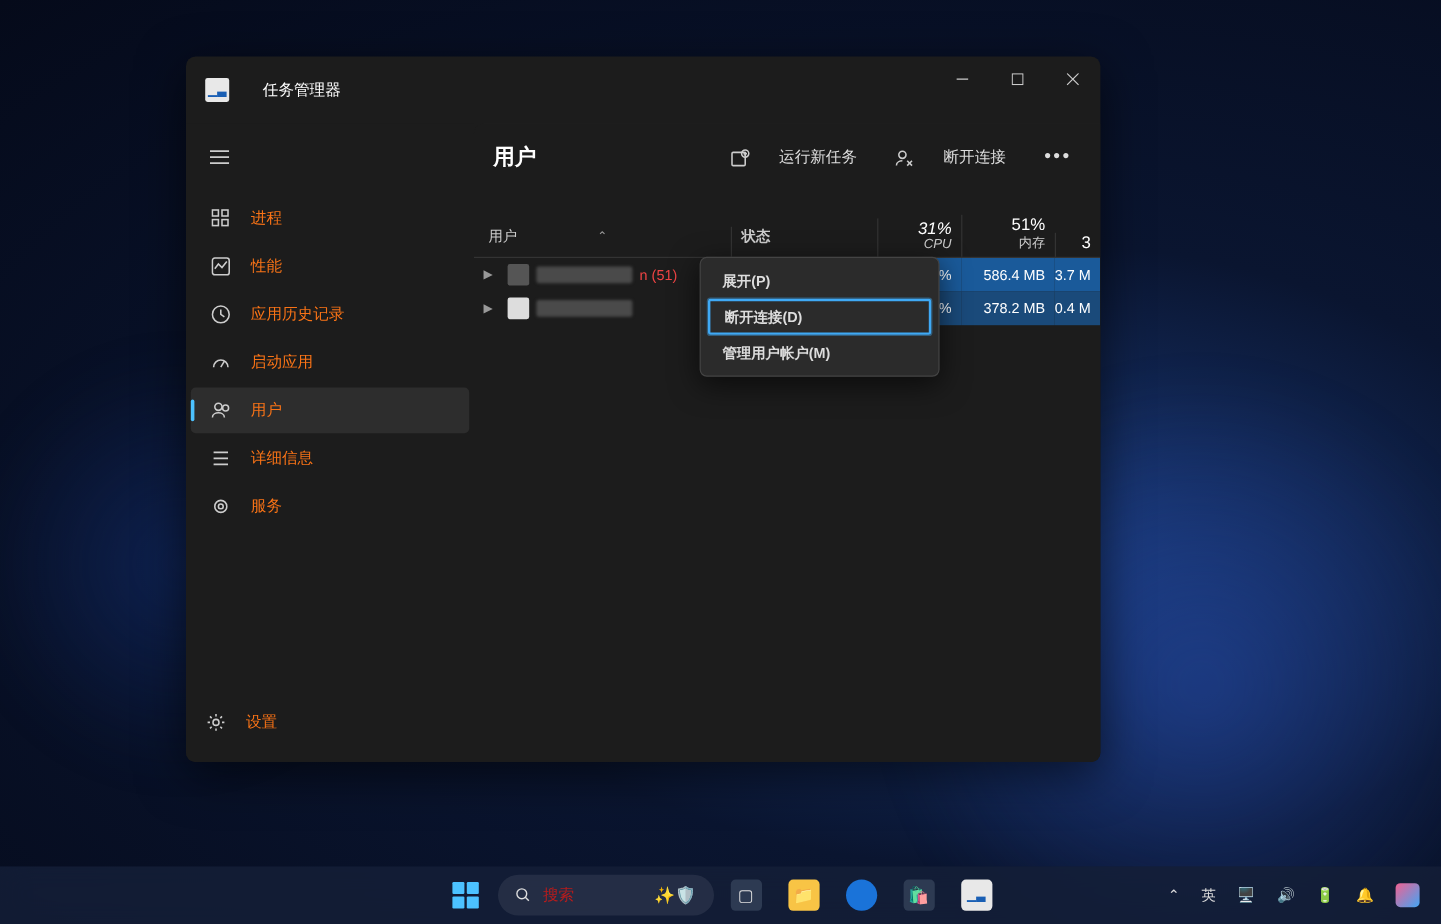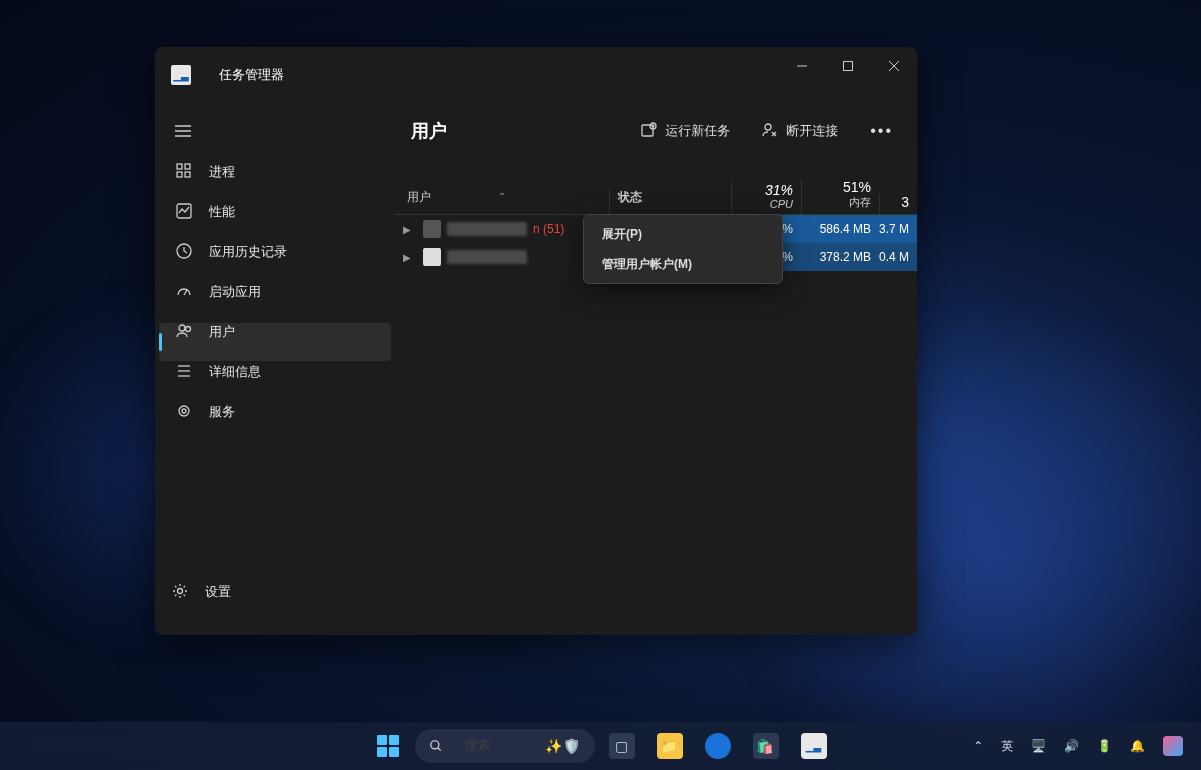--- a/index.html
+++ b/index.html
@@ -26,32 +26,32 @@
 .searchbox { margin-left: auto; margin-right: 40px; background: #2d2d2d; border-radius: 4px; height: 34px; width: 260px; display: flex; align-items: center; padding: 0 10px; gap: 10px; }
 .searchbox input { background: transparent; border: none; outline: none; color: #ccc; font-size: 13px; flex: 1; }
 .searchbox input::placeholder { color: #888; }
 .win-controls { display: flex; gap: 0; position: absolute; right: 0; top: 0; }
 .win-btn { width: 46px; height: 38px; display: flex; align-items: center; justify-content: center; color: #ccc; cursor: pointer; }
 
 .body-row { flex: 1; display: flex; min-height: 0; }
 .sidebar { width: 240px; background: #1c1c1c; display: flex; flex-direction: column; padding-top: 8px; }
 .hamburger { height: 40px; display: flex; align-items: center; padding-left: 20px; color: #ccc; cursor: pointer; }
 .nav { margin-top: 12px; display: flex; flex-direction: column; gap: 2px; padding: 0 4px; }
-.nav-item { height: 38px; display: flex; align-items: flex-start; gap: 16px; padding-left: 16px; color: #e5e5e5; font-size: 13px; border-radius: 4px; cursor: pointer; position: relative; }
+.nav-item { height: 38px; display: flex; align-items: center; gap: 16px; padding-left: 16px; color: #f97316; font-size: 13px; border-radius: 4px; cursor: pointer; position: relative; }
 .nav-item.active { background: #2d2d2d; }
 .nav-item.active::before { content: ""; position: absolute; left: 0; top: 10px; bottom: 10px; width: 3px; background: #4cc2ff; border-radius: 2px; }
 .nav-icon { width: 18px; display: flex; justify-content: center; color: #ccc; }
 .sidebar-spacer { flex: 1; }
 .settings-item { margin-bottom: 14px; }
 
 .content { flex: 1; background: #202020; display: flex; flex-direction: column; min-width: 0; border-top-left-radius:8px;}
 .content-inner { flex:1; background:#1c1c1c; margin-left:0; display:flex; flex-direction:column; border-top-left-radius:8px; overflow:hidden;}
 .content-header { height: 56px; display: flex; align-items: center; padding: 0 16px; gap: 16px; }
 .page-title { color: #fff; font-size: 18px; font-weight: 600; flex: 1; }
-.hdr-btn { display: flex; align-items: flex-start; gap: 8px; color: #ddd; font-size: 13px; cursor: pointer; padding: 6px 8px; border-radius: 4px; }
+.hdr-btn { display: flex; align-items: flex-end; gap: 24px; color: #ddd; font-size: 13px; cursor: pointer; padding: 6px 8px; border-radius: 4px; }
 .more-btn { color: #ddd; padding: 6px 8px; cursor: pointer; border-radius: 4px; letter-spacing: 2px; }
 
 .table-head { height: 56px; display: flex; align-items: flex-end; border-bottom: 1px solid #333; font-size: 12px; color: #ccc; }
 .col-user { width: 214px; padding: 0 0 8px 12px; position: relative; }
 .col-user .sort-caret { position: absolute; left: 50%; top: 2px; transform: translateX(-50%); font-size: 10px; color: #999; }
 .col-status { width: 122px; padding: 0 0 8px 8px; border-left: 1px solid #333; font-weight: bold; }
 .col-cpu { width: 70px; text-align: right; padding: 0 8px 4px 0; border-left: 1px solid #333; font-style: italic; }
 .col-mem { width: 78px; text-align: right; padding: 0 8px 4px 0; border-left: 1px solid #333; }
 .col-extra { flex: 1; text-align: right; padding: 0 8px 4px 0; border-left: 1px solid #333; }
 .pct { display: block; font-size: 14px; color: #fff; }
@@ -75,21 +75,21 @@
 .context-menu { position: absolute; left: 583px; top: 214px; width: 200px; background: #2b2b2b; border: 1px solid #444; border-radius: 6px; padding: 4px 0; box-shadow: 0 6px 24px rgba(0,0,0,0.6); z-index: 50; font-weight: bold; }
 .ctx-item { height: 30px; display: flex; align-items: center; padding: 0 18px; color: #ddd; font-size: 12px; cursor: pointer; }
 .ctx-item.highlight { border: 2px solid #3fa9f5; box-shadow: 0 0 0 1px rgba(63,169,245,0.4); margin: 0 6px; padding: 0 12px; border-radius: 2px; }
 
 
 .taskbar { position: absolute; left: 0; right: 0; bottom: 0; height: 48px; background: rgba(20,30,55,0.85); backdrop-filter: blur(10px); display: flex; align-items: center; }
 .tb-center { position: absolute; left: 50%; transform: translateX(-50%); display: flex; align-items: center; gap: 6px; }
 .tb-item { width: 42px; height: 40px; display: flex; align-items: center; justify-content: center; border-radius: 4px; cursor: pointer; color: #ddd; }
 .start-icon { width: 22px; height: 22px; display: grid; grid-template: 1fr 1fr / 1fr 1fr; gap: 2px; }
 .start-icon span { background: #4cc2ff; border-radius: 1px; }
-.tb-search { width: 180px; height: 34px; background: rgba(255,255,255,0.08); border-radius: 17px; display: flex; align-items: center; gap: 22px; padding: 0 14px; color: #404040; font-size: 13px; cursor: pointer; }
+.tb-search { width: 180px; height: 34px; background: rgba(255,255,255,0.08); border-radius: 17px; display: flex; align-items: center; gap: 10px; padding: 0 14px; color: #b91c1c; font-size: 13px; cursor: pointer; }
 .tb-search .deco { margin-left: auto; font-size: 14px; }
 .tb-right { margin-left: auto; display: flex; align-items: center; gap: 10px; padding-right: 14px; color: #ddd; font-size: 12px; }
 .tray-icon { cursor: pointer; padding: 4px; }
 .app-tile { width:26px; height:26px; border-radius:4px; display:flex; align-items:center; justify-content:center; font-size:14px;}
 .tile-explorer{background:#f8c445;}
 .tile-edge{background:#1a73d9;border-radius:50%;}
 .tile-store{background:#2d3a52;}
 .tile-tm{background:#e8e8e8;color:#1a5fb4;font-size:10px;}
 .tile-copilot{background:linear-gradient(135deg,#f06292,#42a5f5);}
 .tile-task{background:#2d3a52;}
@@ -285,20 +285,21 @@
           <div class="cell-num cell-extra">0.4 M</div>
         </div>
       </div>
      </div>
     </div>
   </div>
 </div>
 
 <div class="context-menu">
   <div class="ctx-item">展开(P)</div>
+  <div class="ctx-item highlight">断开连接(D)</div>
   <div class="ctx-item">管理用户帐户(M)</div>
 </div>
 
 <div class="taskbar">
   <div class="tb-center">
     <div class="tb-item">
       <div class="start-icon">
           <span></span>
           <span></span>
           <span></span>

